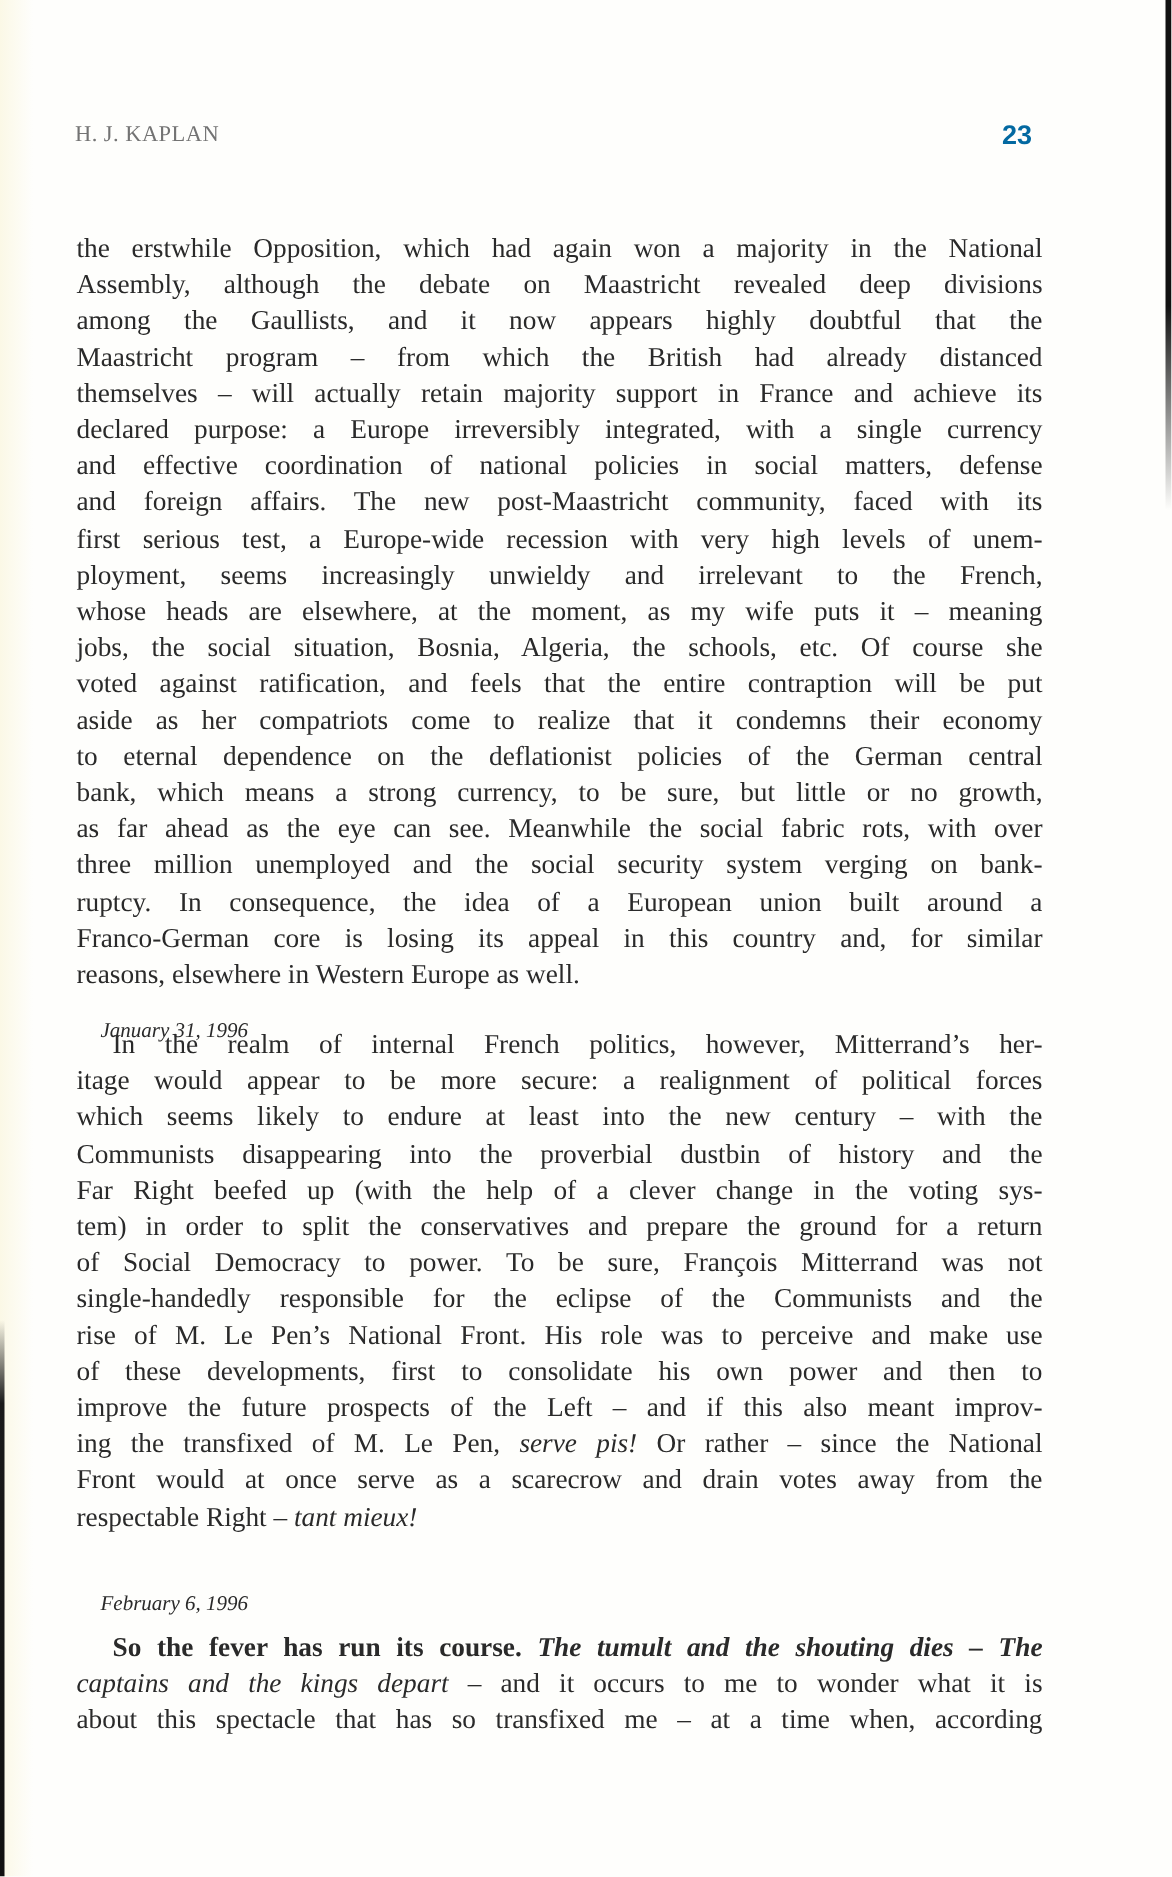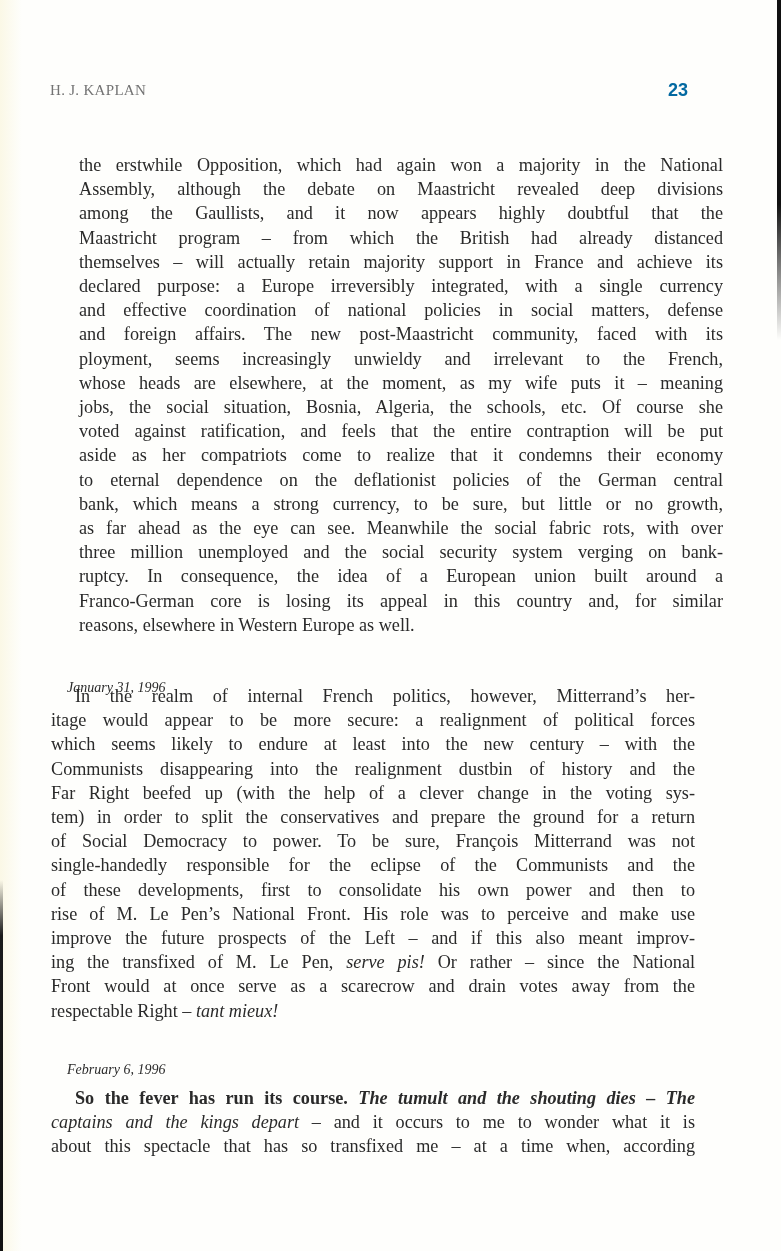--- a/index.html
+++ b/index.html
@@ -47,55 +47,56 @@
 </head>
 <body>
 
 <div class="edge-left-tint"></div>
 <div class="edge-left-dark"></div>
 <div class="edge-right-dark"></div>
 
 <div class="running-head">H. J. KAPLAN</div>
 <div class="page-number">23</div>
 
-<div class="body-text" style="top:153px;margin-left:28px;">
+<div class="body-text" style="top:153px;">
   <span class="line">the erstwhile Opposition, which had again won a majority in the National</span>
   <span class="line">Assembly, although the debate on Maastricht revealed deep divisions</span>
   <span class="line">among the Gaullists, and it now appears highly doubtful that the</span>
   <span class="line">Maastricht program – from which the British had already distanced</span>
   <span class="line">themselves – will actually retain majority support in France and achieve its</span>
   <span class="line">declared purpose: a Europe irreversibly integrated, with a single currency</span>
   <span class="line">and effective coordination of national policies in social matters, defense</span>
   <span class="line">and foreign affairs. The new post-Maastricht community, faced with its</span>
+  <span class="line">first serious test, a Europe-wide recession with very high levels of unem-</span>
   <span class="line">ployment, seems increasingly unwieldy and irrelevant to the French,</span>
   <span class="line">whose heads are elsewhere, at the moment, as my wife puts it – meaning</span>
   <span class="line">jobs, the social situation, Bosnia, Algeria, the schools, etc. Of course she</span>
   <span class="line">voted against ratification, and feels that the entire contraption will be put</span>
   <span class="line">aside as her compatriots come to realize that it condemns their economy</span>
   <span class="line">to eternal dependence on the deflationist policies of the German central</span>
   <span class="line">bank, which means a strong currency, to be sure, but little or no growth,</span>
   <span class="line">as far ahead as the eye can see. Meanwhile the social fabric rots, with over</span>
   <span class="line">three million unemployed and the social security system verging on bank-</span>
   <span class="line">ruptcy. In consequence, the idea of a European union built around a</span>
   <span class="line">Franco-German core is losing its appeal in this country and, for similar</span>
   <span class="line last">reasons, elsewhere in Western Europe as well.</span>
 </div>
 
 <div class="dateline" style="top:680px;">January 31, 1996</div>
 <div class="body-text" style="top:684px;">
   <span class="line" style="padding-left:24px;">In the realm of internal French politics, however, Mitterrand’s her-</span>
   <span class="line">itage would appear to be more secure: a realignment of political forces</span>
   <span class="line">which seems likely to endure at least into the new century – with the</span>
-  <span class="line">Communists disappearing into the realignment dustbin of history and the</span>
+  <span class="line">Communists disappearing into the proverbial dustbin of history and the</span>
   <span class="line">Far Right beefed up (with the help of a clever change in the voting sys-</span>
   <span class="line">tem) in order to split the conservatives and prepare the ground for a return</span>
   <span class="line">of Social Democracy to power. To be sure, François Mitterrand was not</span>
   <span class="line">single-handedly responsible for the eclipse of the Communists and the</span>
+  <span class="line">rise of M. Le Pen’s National Front. His role was to perceive and make use</span>
   <span class="line">of these developments, first to consolidate his own power and then to</span>
-  <span class="line">rise of M. Le Pen’s National Front. His role was to perceive and make use</span>
   <span class="line">improve the future prospects of the Left – and if this also meant improv-</span>
   <span class="line"><span>ing the transfixed of M. Le Pen, </span><em>serve pis!</em><span> Or rather – since the National</span></span>
   <span class="line">Front would at once serve as a scarecrow and drain votes away from the</span>
   <span class="line last"><span>respectable Right – </span><em>tant mieux!</em></span>
 </div>
 
 <div class="dateline" style="top:1062px;">February 6, 1996</div>
 <div class="body-text" style="top:1086px;">
   <span class="line" style="padding-left:24px;font-weight:bold;"><span>So the fever has run its course. </span><em>The tumult and the shouting dies – The</em></span>
   <span class="line"><em>captains and the kings depart</em><span> – and it occurs to me to wonder what it is</span></span>

